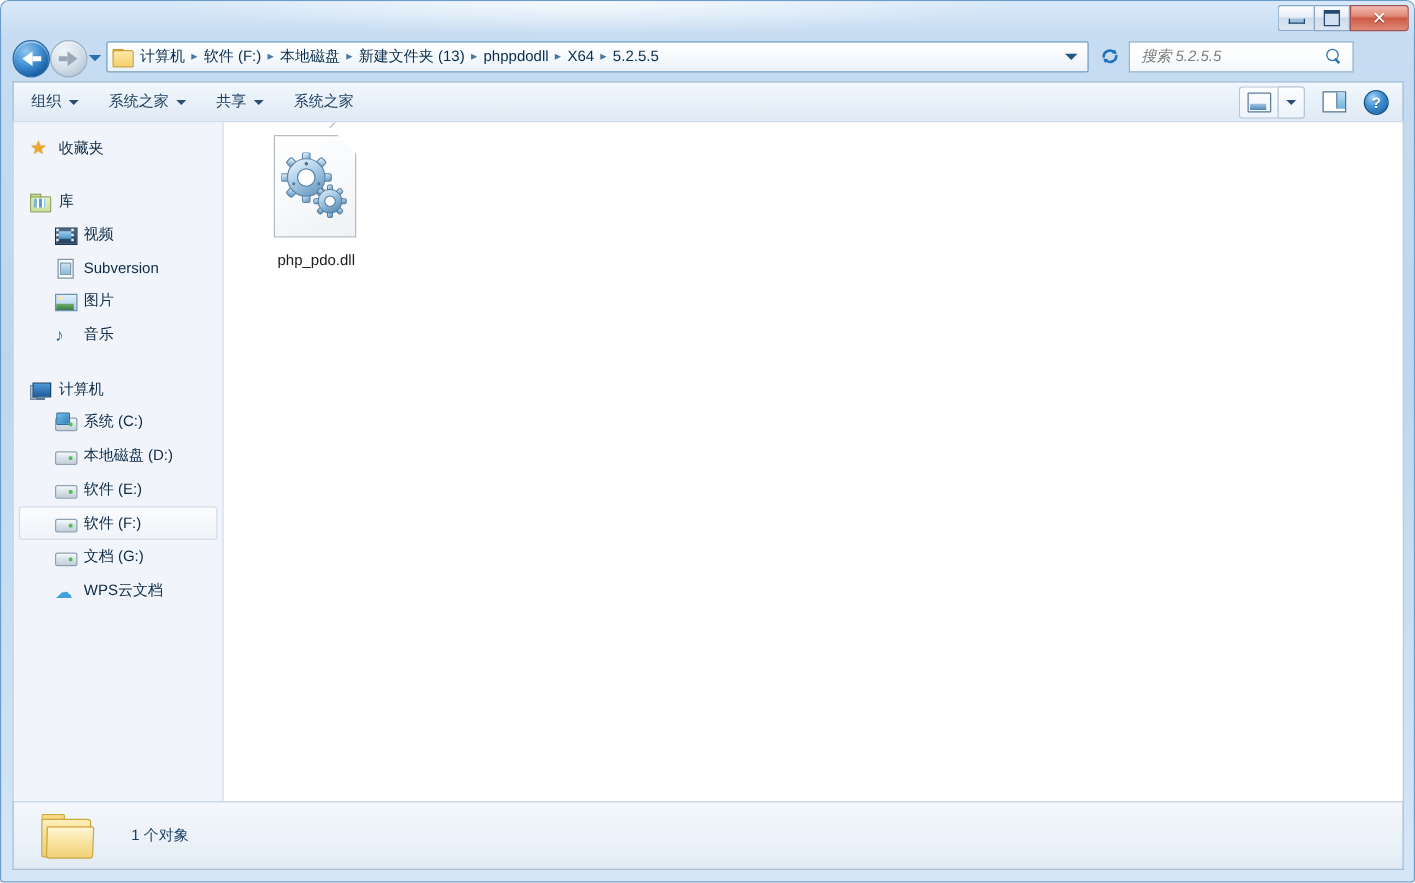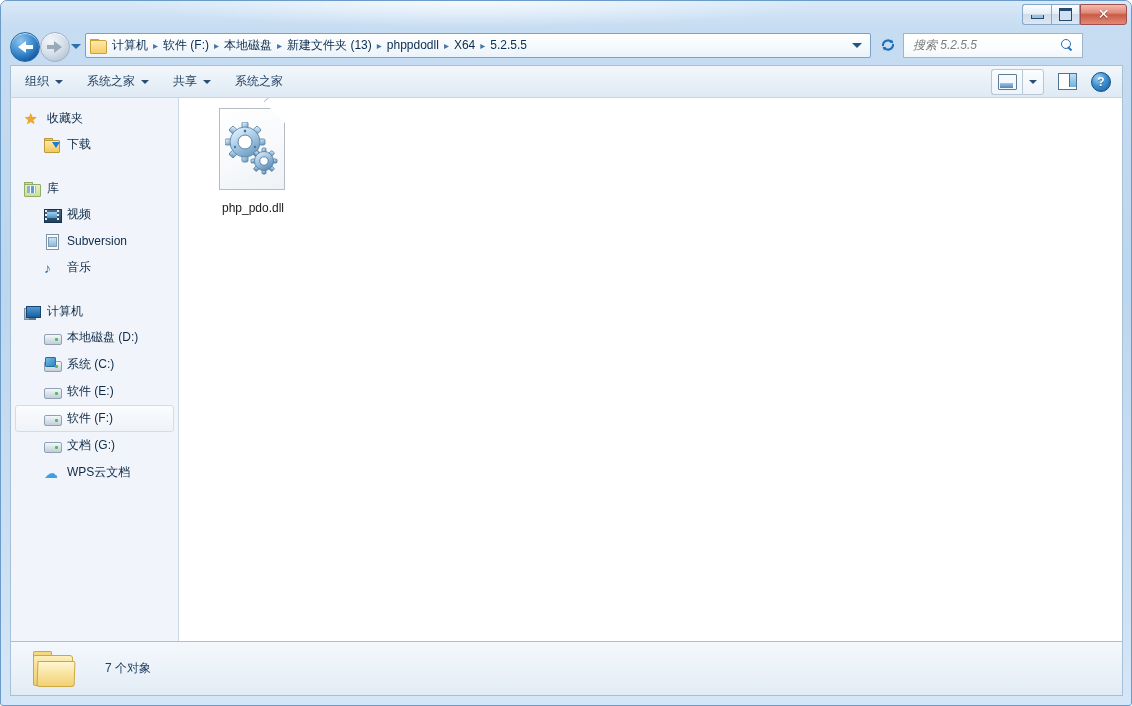--- a/index.html
+++ b/index.html
@@ -486,28 +486,20 @@
 
   <div class="body-area">
 
     <div class="sidebar">
 
       <div class="side-group">
         <div class="side-head">
           <span class="icon ic16 ic-star">★</span>
           <span>收藏夹</span>
         </div>
-        <div class="side-item">
-          <span class="icon ic16 ic-folder-dl">
-            <span class="ftab"></span>
-              <span class="fbody"></span>
-              <span class="darr"></span>
-          </span>
-          <span>下载</span>
-        </div>
       </div>
 
       <div class="group-gap"></div>
 
       <div class="side-group">
         <div class="side-head">
           <span class="icon ic16 ic-lib">
             <span class="ltab"></span>
               <span class="lbody"></span>
               <span class="lbooks"></span>
@@ -528,50 +520,58 @@
           <span>视频</span>
         </div>
         <div class="side-item">
           <span class="icon ic16 ic-svn">
             <span class="pg"></span>
               <span class="mk"></span>
           </span>
           <span>Subversion</span>
         </div>
         <div class="side-item">
+          <span class="icon ic16 ic-pic">
+            <span class="pbody"></span>
+              <span class="hill"></span>
+              <span class="sun"></span>
+          </span>
+          <span>图片</span>
+        </div>
+        <div class="side-item">
           <span class="icon ic16 ic-music">♪</span>
           <span>音乐</span>
         </div>
       </div>
 
       <div class="group-gap"></div>
 
       <div class="side-group">
         <div class="side-head">
           <span class="icon ic16 ic-computer">
             <span class="side"></span>
               <span class="scr"></span>
               <span class="base"></span>
           </span>
           <span>计算机</span>
         </div>
         <div class="side-item">
-          <span class="icon ic16 ic-drive">
-            <span class="dbody"></span>
-              <span class="led"></span>
-          </span>
-          <span>本地磁盘 (D:)</span>
-        </div>
-        <div class="side-item">
           <span class="icon ic16 ic-sysdrive">
             <span class="dbody"></span>
               <span class="win"></span>
               <span class="led"></span>
           </span>
           <span>系统 (C:)</span>
+        </div>
+        <div class="side-item">
+          <span class="icon ic16 ic-drive">
+            <span class="dbody"></span>
+              <span class="led"></span>
+          </span>
+          <span>本地磁盘 (D:)</span>
         </div>
         <div class="side-item">
           <span class="icon ic16 ic-drive">
             <span class="dbody"></span>
               <span class="led"></span>
           </span>
           <span>软件 (E:)</span>
         </div>
         <div class="side-item selected">
           <span class="icon ic16 ic-drive">
@@ -663,16 +663,16 @@
       </div>
     </div>
   </div>
 
   <div class="statusbar">
     <div class="status-folder">
       <span class="sf-tab"></span>
       <span class="sf-back"></span>
       <span class="sf-front"></span>
     </div>
-    <div class="status-text">7 个对象</div>
+    <div class="status-text">1 个对象</div>
   </div>
 
 </div>
 
 </body></html>

